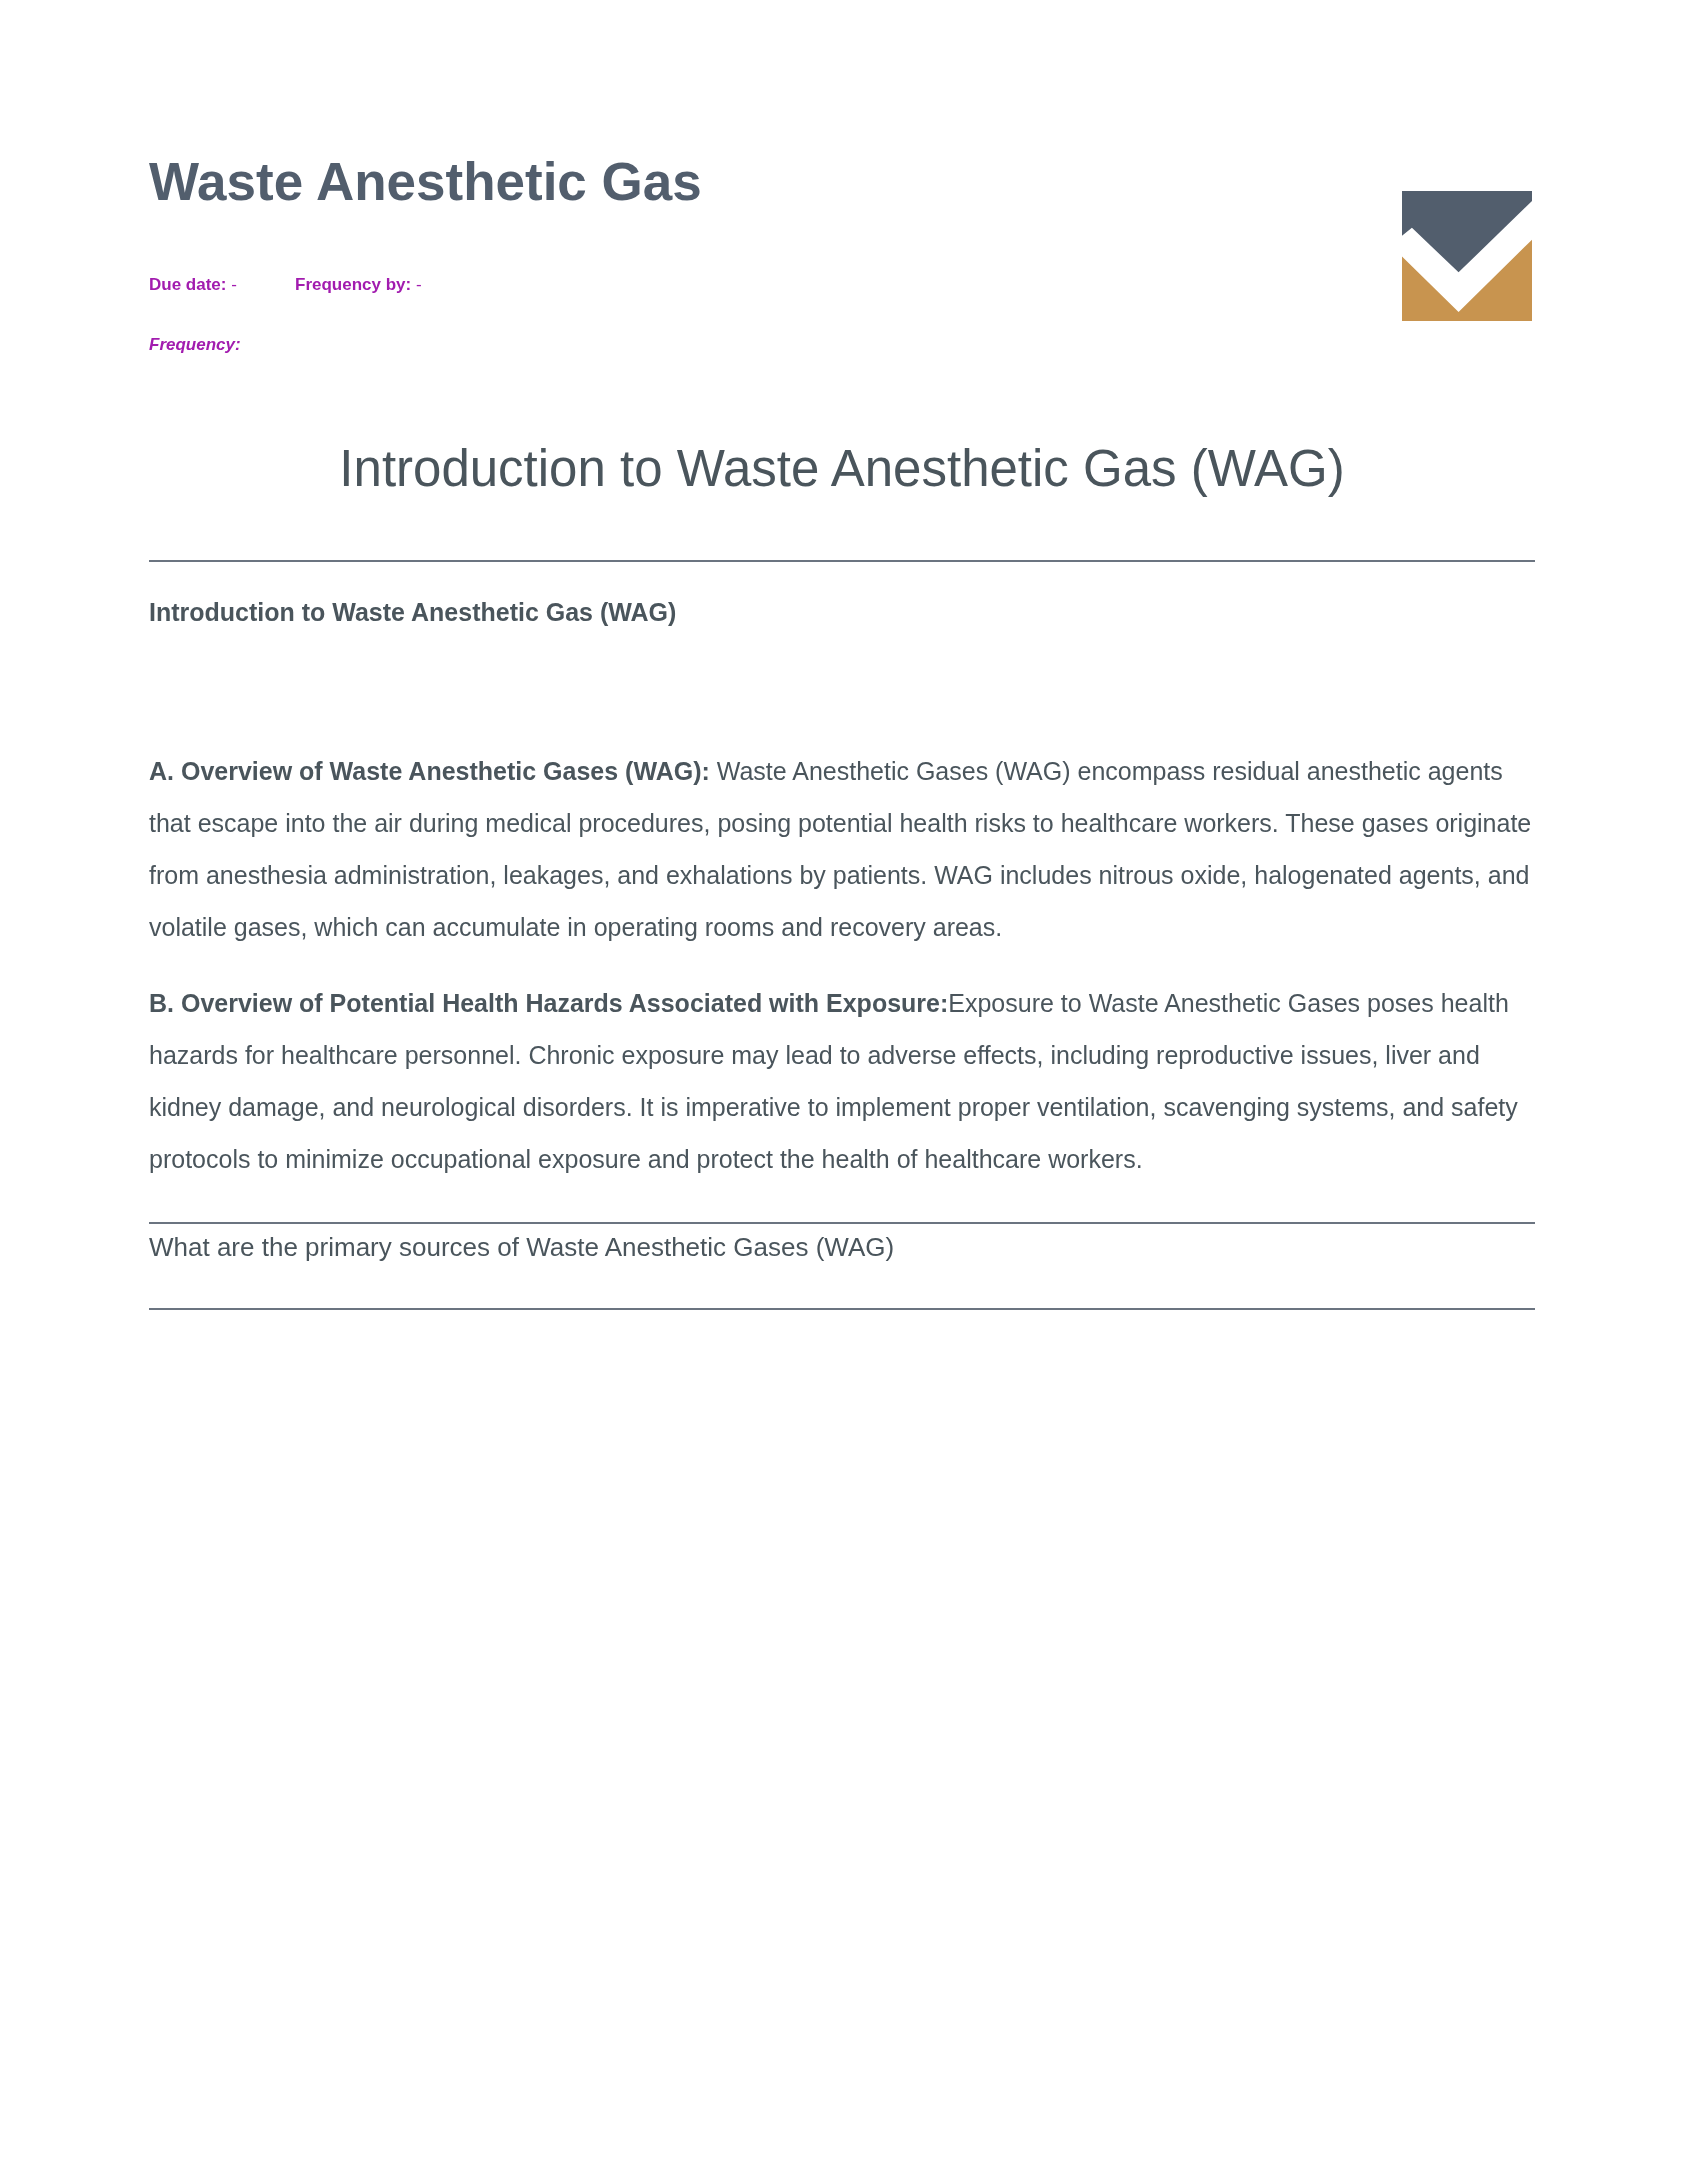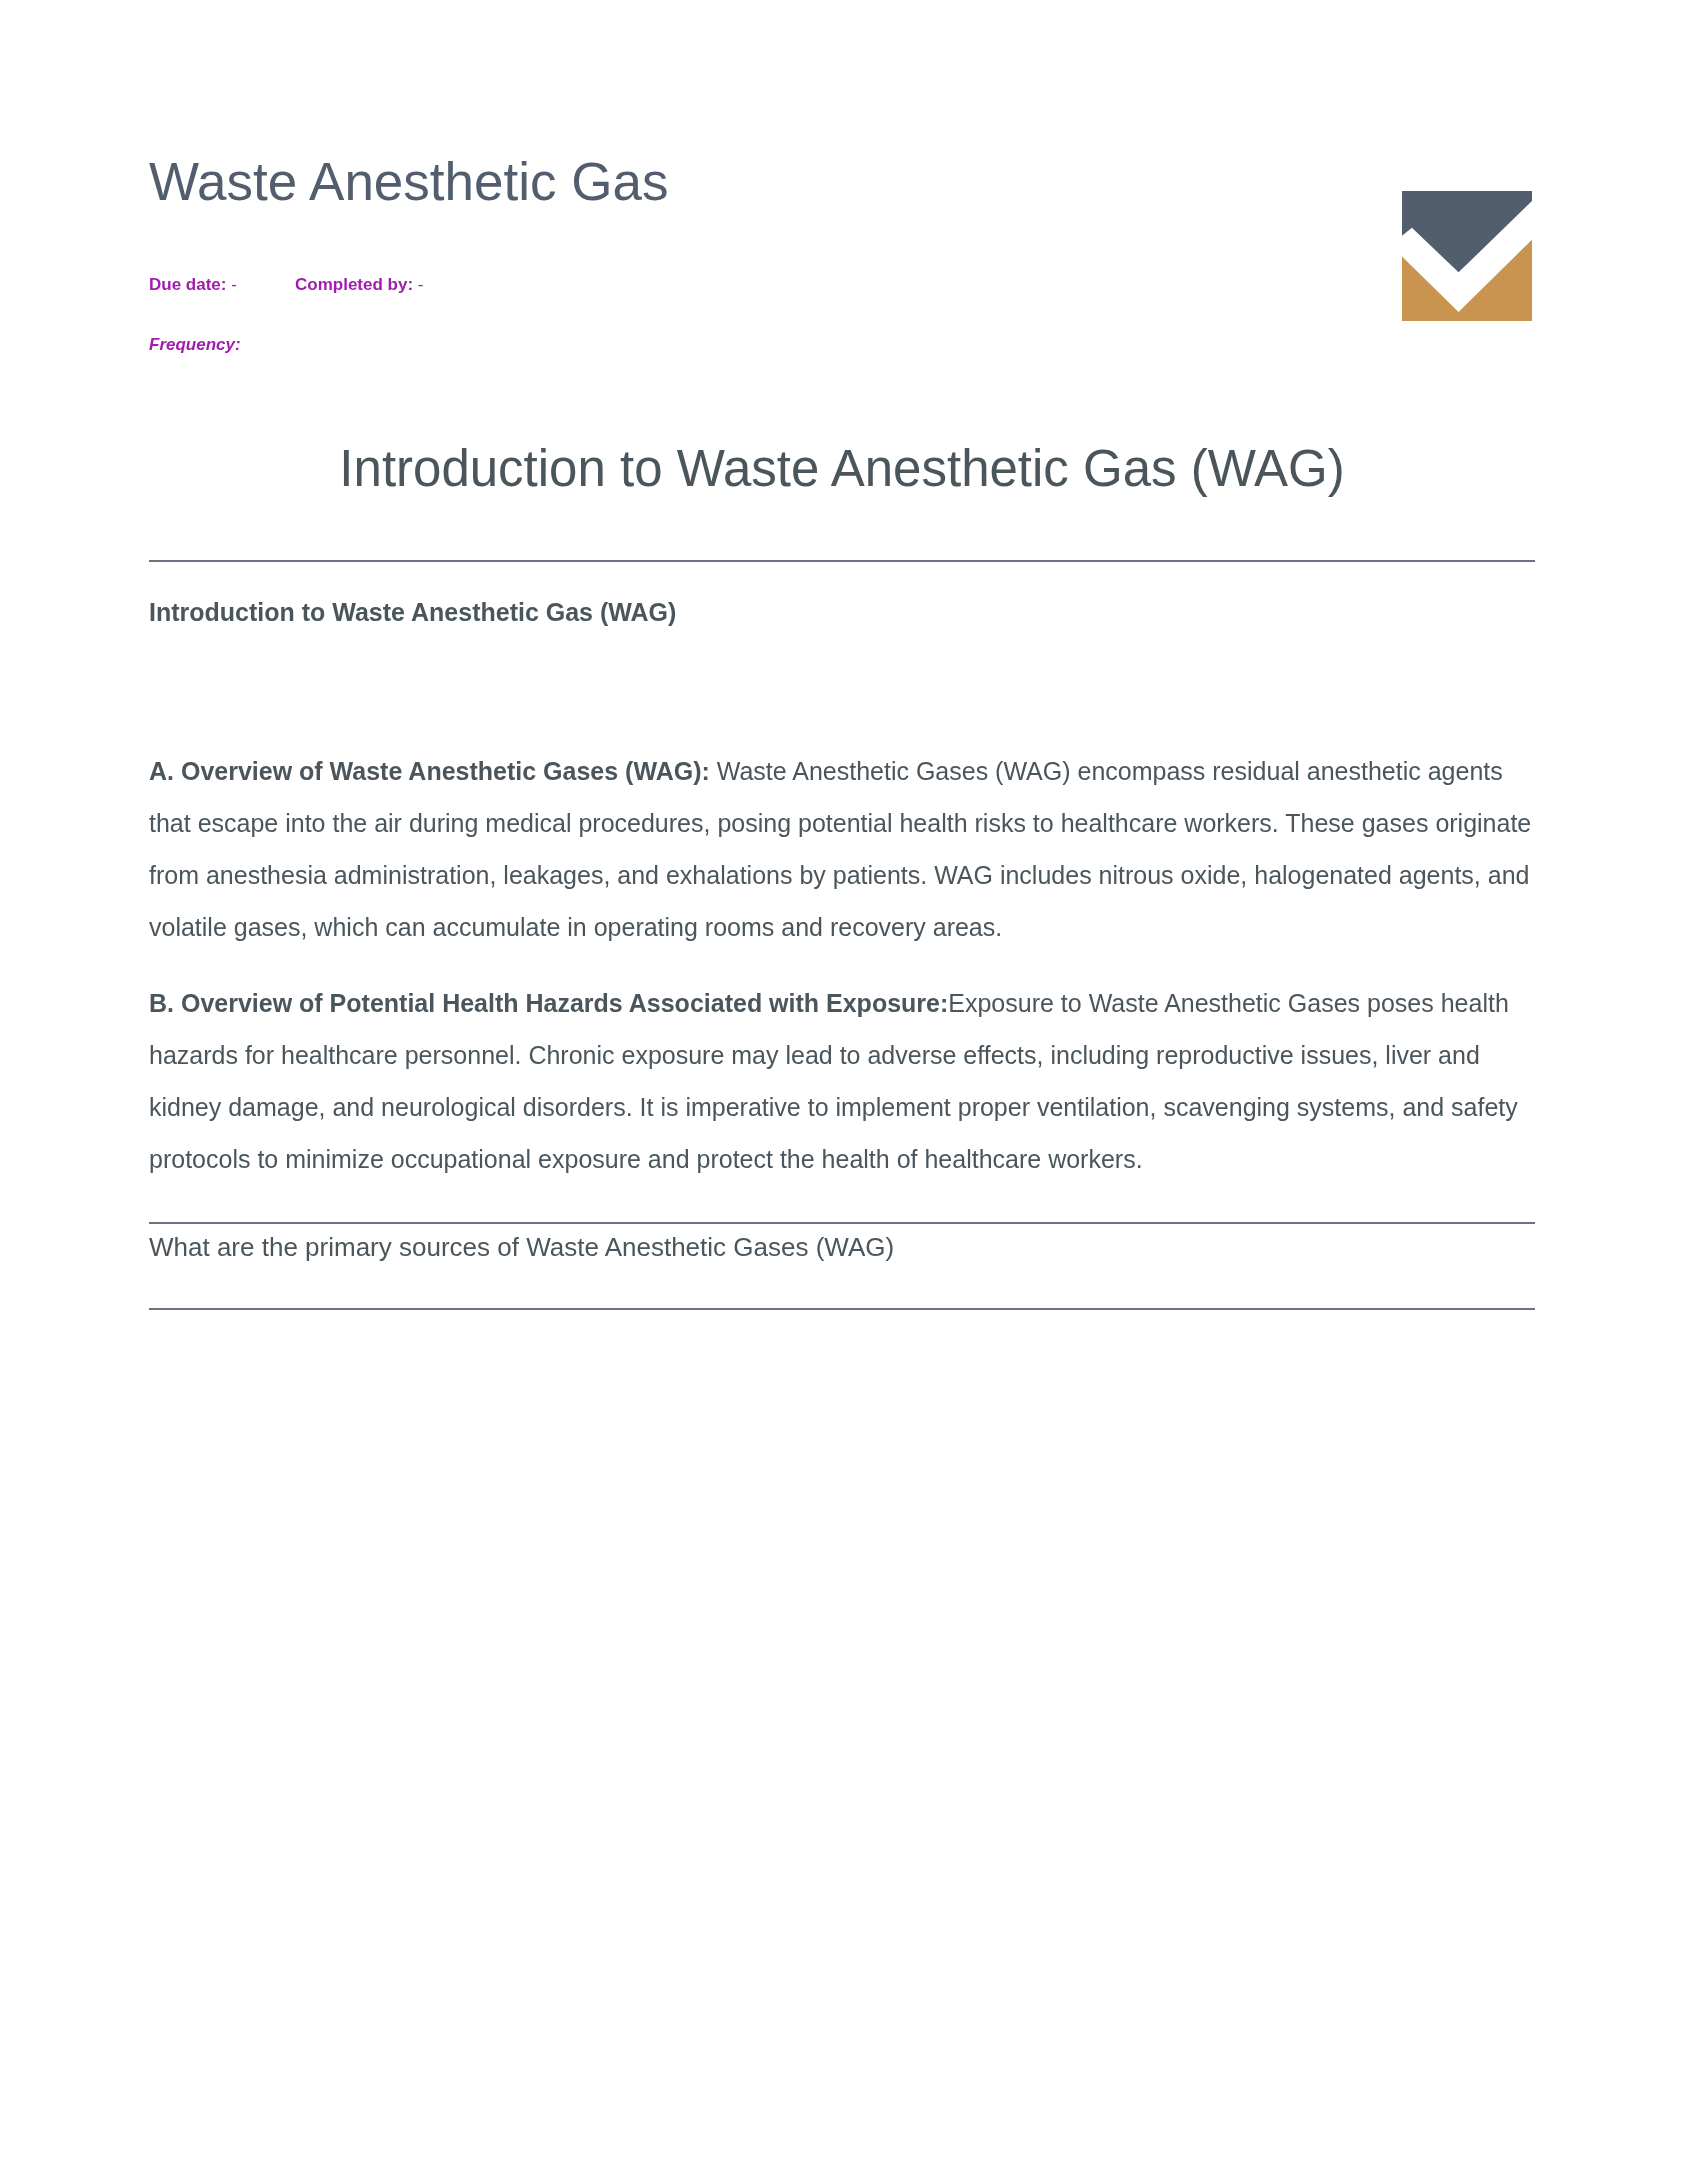--- a/index.html
+++ b/index.html
@@ -1,19 +1,19 @@
 <!DOCTYPE html>
 <html><head>
 <meta charset="utf-8">
 <style>
   html, body { margin: 0; padding: 0; background: #ffffff; }
   body { width: 1683px; height: 2178px; position: relative; overflow: hidden;
          font-family: "Liberation Sans", sans-serif; color: #4a555e; }
   .abs { position: absolute; }
-  .doc-title { left: 149px; top: 147px; margin: 0; font-size: 53px; font-weight: normal;
+  .doc-title { left: 149px; top: 147px; margin: 0; font-size: 53px; font-weight: bold;
                color: #525e6d; line-height: 69px; white-space: nowrap; }
   .meta { font-size: 17px; color: #a21caf; line-height: 20px; white-space: nowrap; }
   .meta .lbl { font-weight: bold; }
   .meta-due { left: 149px; top: 275px; }
   .meta-completed { left: 295px; top: 275px; }
   .meta-frequency { left: 149px; top: 335px; font-style: italic; }
   .logo { left: 1402px; top: 191px; width: 130px; height: 130px; }
   .section-heading { left: 149px; width: 1386px; top: 436px; margin: 0; text-align: center;
                      font-size: 51px; font-weight: normal; color: #4a555c; line-height: 65px; }
   .rule { left: 149px; width: 1386px; height: 2px; background: #6b7480; }
@@ -28,21 +28,21 @@
 </style>
 </head>
 <body>
 
 <h1 class="abs doc-title">Waste Anesthetic Gas</h1>
 
 <div class="abs meta meta-due">
   <span class="lbl">Due date:</span><span> -</span>
 </div>
 <div class="abs meta meta-completed">
-  <span class="lbl">Completed by:</span><span> -</span>
+  <span class="lbl">Frequency by:</span><span> -</span>
 </div>
 <div class="abs meta meta-frequency">
   <span class="lbl">Frequency:</span><span></span>
 </div>
 
 <div class="abs logo">
   <svg width="130" height="130" viewBox="0 0 131 131" xmlns="http://www.w3.org/2000/svg">
     <polygon points="0,0 131,0 131,10 57,82 10,37 0,45" fill="#525e6d"></polygon>
     <polygon points="0,66 57,122 131,49 131,131 0,131" fill="#c8944f"></polygon>
   </svg>

